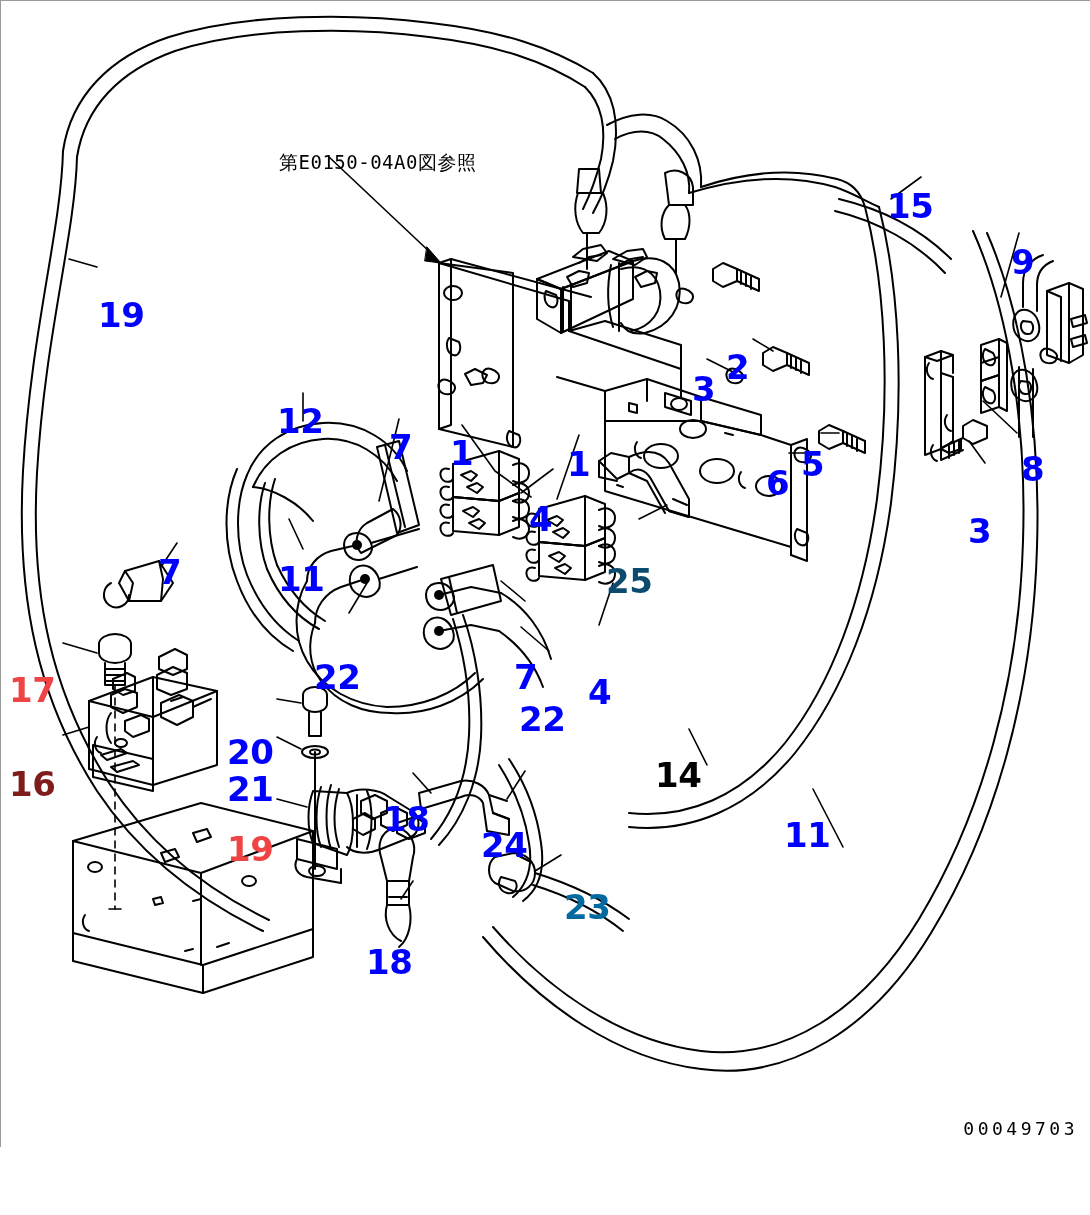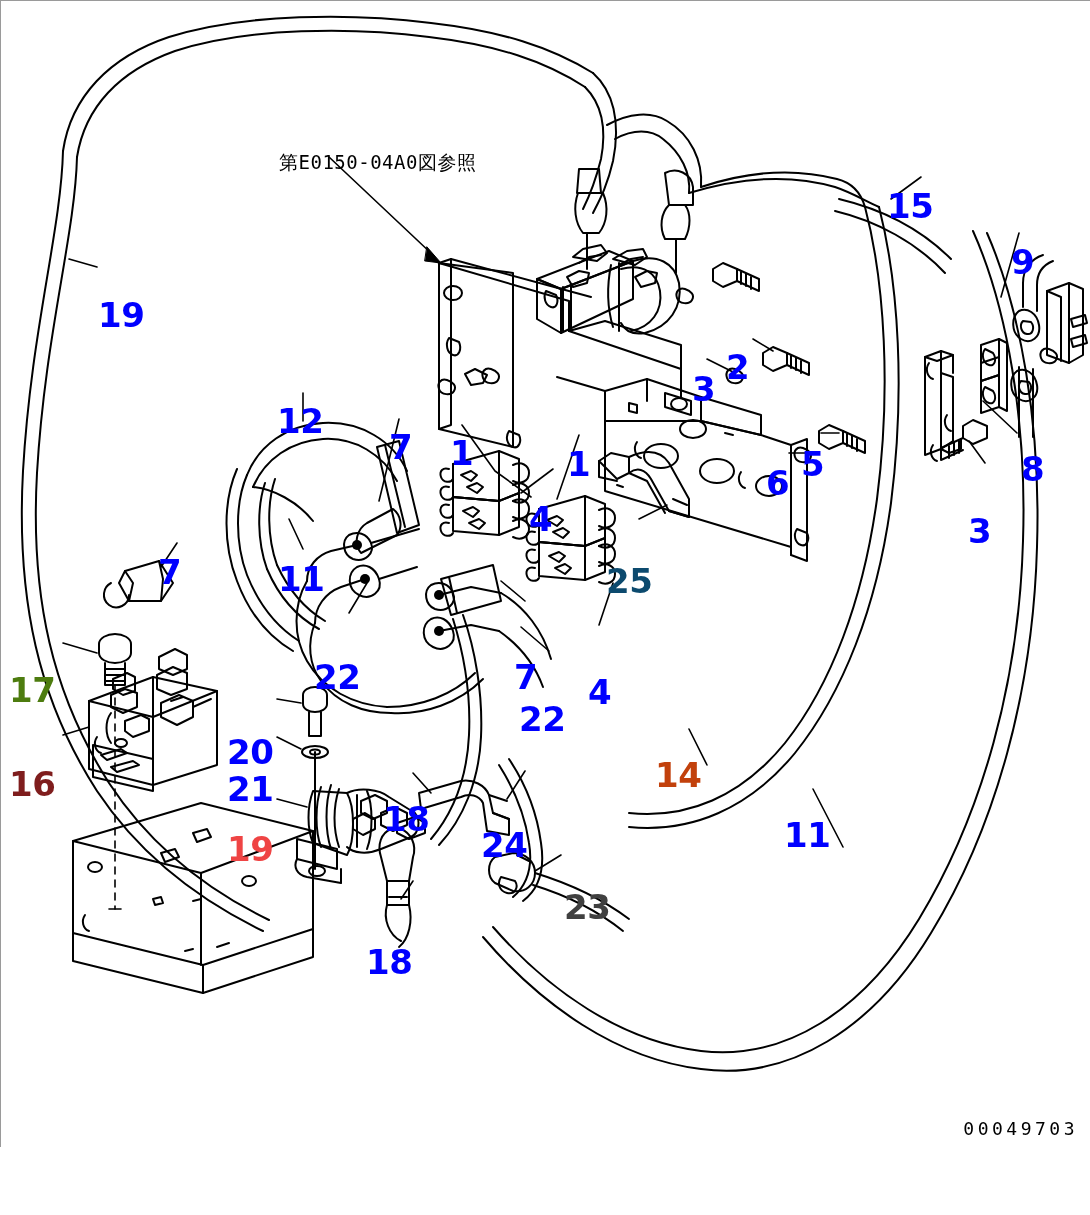--- a/index.html
+++ b/index.html
@@ -493,26 +493,26 @@
       <div class="callout" style="left: 967px; top: 467px; color: rgb(0, 0, 255);">3</div>
       <div class="callout" style="left: 566px; top: 400px; color: rgb(0, 0, 255);">1</div>
       <div class="callout" style="left: 528px; top: 455px; color: rgb(0, 0, 255);">4</div>
       <div class="callout" style="left: 277px; top: 515px; color: rgb(0, 0, 255);">11</div>
       <div class="callout" style="left: 157px; top: 508px; color: rgb(0, 0, 255);">7</div>
       <div class="callout" style="left: 605px; top: 517px; color: #0c4a6e;">25</div>
       <div class="callout" style="left: 313px; top: 613px; color: rgb(0, 0, 255);">22</div>
       <div class="callout" style="left: 513px; top: 613px; color: rgb(0, 0, 255);">7</div>
       <div class="callout" style="left: 587px; top: 628px; color: rgb(0, 0, 255);">4</div>
       <div class="callout" style="left: 518px; top: 655px; color: rgb(0, 0, 255);">22</div>
-      <div class="callout" style="left: 8px; top: 626px; color: #4d7c0f;">17</div>
+      <div class="callout" style="left: 8px; top: 626px; color: #ef4444;">17</div>
       <div class="callout" style="left: 8px; top: 720px; color: #7f1d1d;">16</div>
       <div class="callout" style="left: 226px; top: 688px; color: rgb(0, 0, 255);">20</div>
       <div class="callout" style="left: 226px; top: 725px; color: rgb(0, 0, 255);">21</div>
       <div class="callout" style="left: 226px; top: 785px; color: #ef4444;">19</div>
       <div class="callout" style="left: 382px; top: 755px; color: rgb(0, 0, 255);">18</div>
       <div class="callout" style="left: 480px; top: 781px; color: rgb(0, 0, 255);">24</div>
-      <div class="callout" style="left: 563px; top: 843px; color: #404040;">23</div>
+      <div class="callout" style="left: 563px; top: 843px; color: #0369a1;">23</div>
       <div class="callout" style="left: 365px; top: 898px; color: rgb(0, 0, 255);">18</div>
-      <div class="callout" style="left: 654px; top: 711px; color: #c2410c;">14</div>
+      <div class="callout" style="left: 654px; top: 711px; color: #000000;">14</div>
       <div class="callout" style="left: 783px; top: 771px; color: rgb(0, 0, 255);">11</div>
     </div>
 
 </div>
 
 </body></html>

